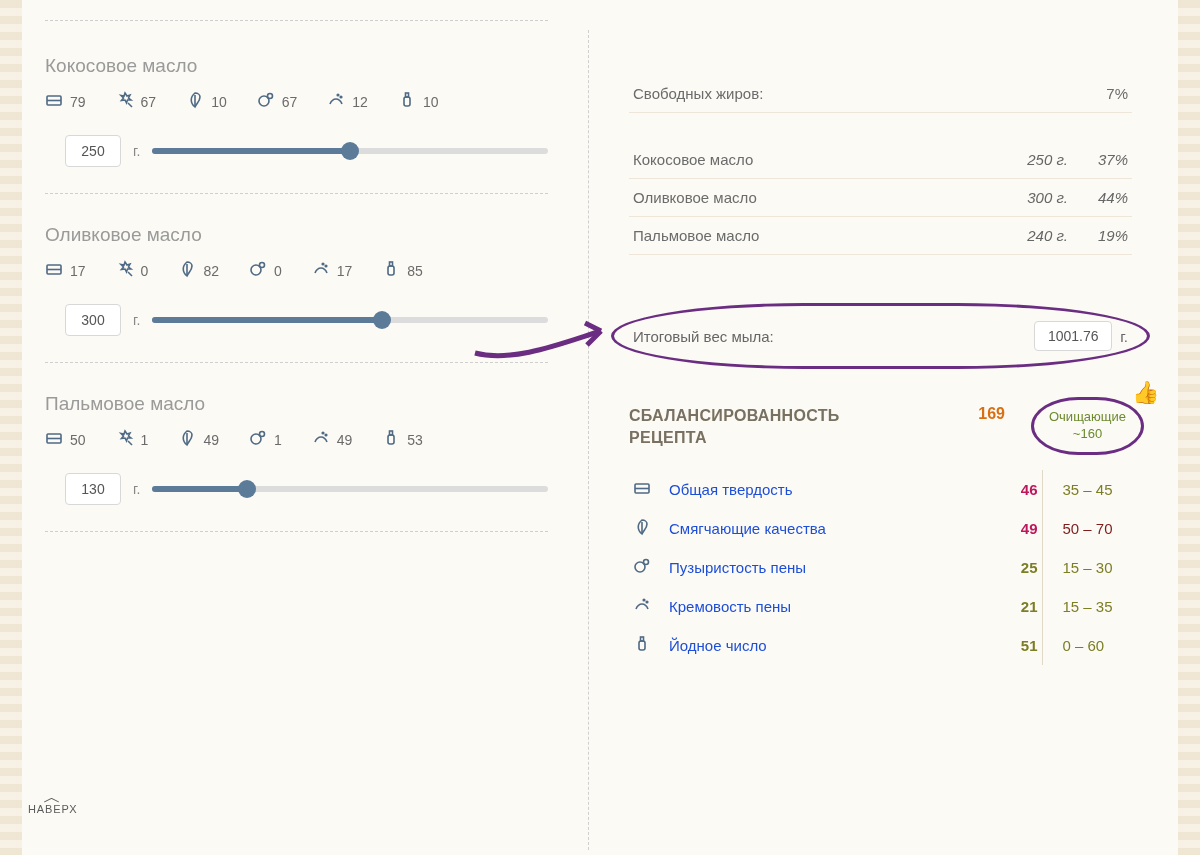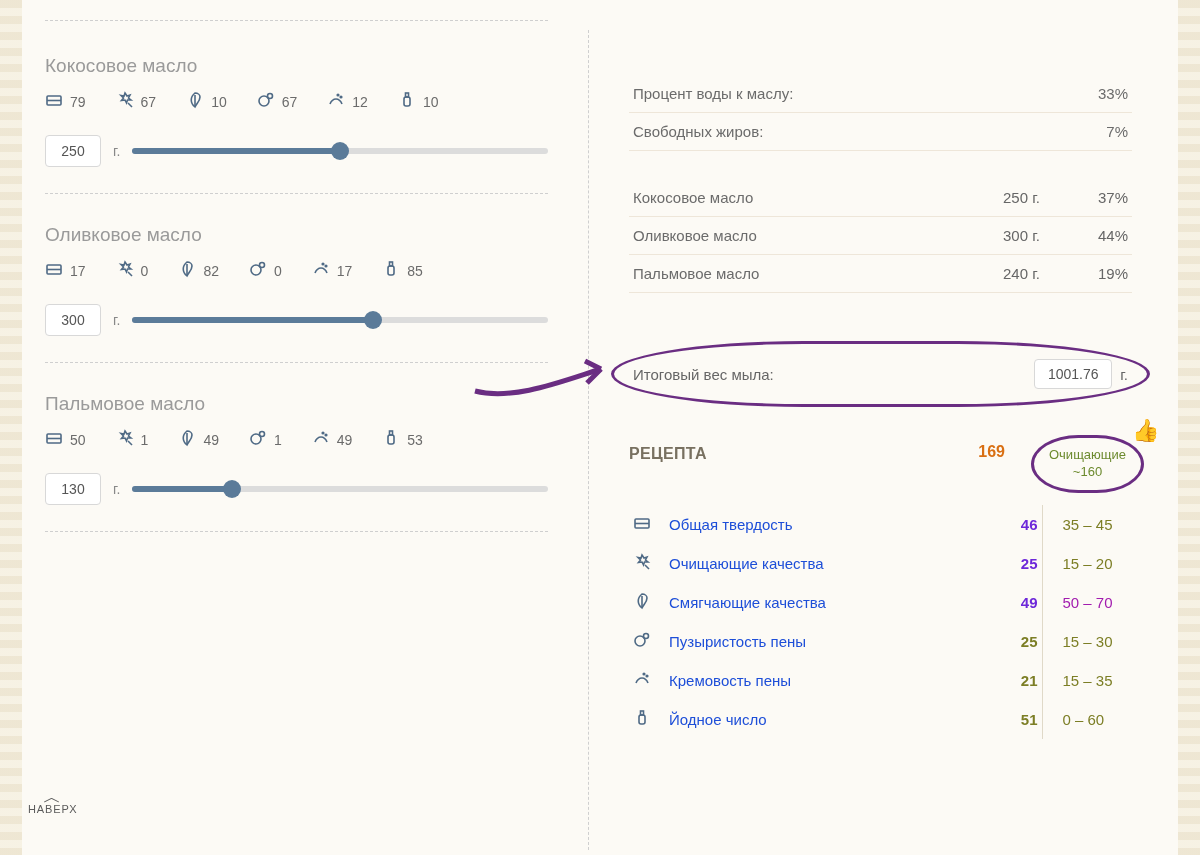--- a/index.html
+++ b/index.html
@@ -30,21 +30,21 @@
   height: 820px;
 }
 
 .oil-block { padding: 20px 0 26px; }
 .oil-title { font-size: 19px; color: #9a9a9a; margin-bottom: 14px; font-weight: 400; }
 .stats-row { display: flex; gap: 30px; margin-bottom: 22px; align-items: center; }
 .stat { display: flex; align-items: center; gap: 7px; color: #4f6a85; }
 .stat .val { font-size: 14px; color: #6b6b6b; }
 .stat svg { width: 18px; height: 18px; fill: none; stroke: #4f6a85; stroke-width: 1.6; }
 
-.slider-row { display: flex; align-items: center; gap: 12px; }
+.slider-row { display: flex; align-items: center; gap: 12px; margin-left: 20px; }
 .gram-input {
   width: 56px; height: 32px; border: 1px solid #d8d8d8; border-radius: 4px;
   text-align: center; font-size: 14px; color: #555; background: #fff;
 }
 .gram-label { font-size: 14px; color: #888; }
 .slider {
   flex: 1; height: 6px; border-radius: 3px; position: relative;
   background: linear-gradient(to right, #dcdcdc var(--track1,0%), #dcdcdc 100%);
   cursor: pointer;
 }
@@ -59,21 +59,21 @@
 }
 
 
 .kv-row {
   display: flex; justify-content: space-between; align-items: center;
   padding: 10px 4px; border-bottom: 1px solid #eee6d9;
   font-size: 15px; color: #666;
 }
 .kv-row .k { color: #6b6b6b; }
 .kv-row .v { color: #6b6b6b; }
-.kv-row .v2 { display: flex; gap: 40px; }
+.kv-row .v2 { display: flex; gap: 12px; font-style: italic; }
 .kv-row .v2 span { min-width: 48px; text-align: right; }
 
 .spacer { height: 28px; }
 
 .total-row {
   display: flex; justify-content: space-between; align-items: center;
   padding: 10px 4px;
   font-size: 15px; color: #666;
   position: relative;
 }
@@ -107,24 +107,24 @@
 .thumbs-up {
   position:absolute; top:-26px; right:-28px; font-size:22px; pointer-events:none;
 }
 
 .btable { width:100%; border-collapse:collapse; }
 .btable td { padding:9px 4px; font-size:15px; color:#1d4ed8; vertical-align:middle; }
 .btable td.icon { width:36px; }
 .btable td.icon svg { width:18px; height:18px; fill:none; stroke:#4f6a85; stroke-width:1.6; }
 .btable td.name { }
 .btable td.val { width:70px; text-align:right; font-weight:600; }
-.btable td.val.orange { color:#6d28d9; }
+.btable td.val.orange { color:#be185d; }
 .btable td.val.olive  { color:#7c7e25; }
 .btable td.range { width:90px; border-left:1px solid #e0d9c8; padding-left:20px; color:#7c7e25; }
-.btable td.range.orange { color:#a21caf; }
+.btable td.range.orange { color:#7f1d1d; }
 
 .back-top {
   position:absolute; left:28px; bottom:40px; text-align:center;
   font-size:11px; letter-spacing:.08em; color:#5b5b5b; cursor:pointer;
 }
 .back-top .chev { font-size:18px; line-height:.6; }
 
 
 .ornament {
   position:absolute; top:0; bottom:0; width:22px;
@@ -296,24 +296,20 @@
       </div>
     </div>
     <div class="sep-h"></div>
   </div>
   </div>
 
   <div class="center-divider"></div>
 
   <div class="right-col">
 
-    <div class="kv-row">
-      <span class="k">Процент воды к маслу:</span>
-      <span class="v">33%</span>
-    </div>
     <div class="kv-row">
       <span class="k">Свободных жиров:</span>
       <span class="v">7%</span>
     </div>
 
     <div class="spacer"></div>
 
     <div id="ingredients-host">
     <div class="kv-row">
       <span class="k">Кокосовое масло</span>
@@ -348,48 +344,41 @@
       </span>
       <div class="annot-ellipse-big"></div>
       <svg class="annot-arrow" viewBox="0 0 140 60">
         <path d="M2,40 C40,50 90,30 128,18" stroke="#6a2d82" stroke-width="5" fill="none"></path>
         <path d="M128,18 L112,10 M128,18 L114,32" stroke="#6a2d82" stroke-width="5" fill="none"></path>
       </svg>
     </div>
 
     <div class="balance-header">
       <div>
+        <div class="balance-title">СБАЛАНСИРОВАННОСТЬ</div>
         <div class="balance-title">РЕЦЕПТА</div>
       </div>
       <div class="balance-score">169</div>
       <div class="balance-opt-wrap">
         <div>Очищающие</div>
         <div>~160</div>
         <div class="annot-ellipse-sm"></div>
         <div class="thumbs-up">👍</div>
       </div>
     </div>
 
     <table class="btable">
       <tbody id="balance-host">
     <tr>
       <td class="icon"><svg viewBox="0 0 18 18">
                 <use href="#ic-hardness"></use>
               </svg></td>
       <td class="name">Общая твердость</td>
       <td class="val orange">46</td>
       <td class="range olive">35 – 45</td>
-    </tr>
-    <tr>
-      <td class="icon"><svg viewBox="0 0 18 18">
-                <use href="#ic-cleansing"></use>
-              </svg></td>
-      <td class="name">Очищающие качества</td>
-      <td class="val orange">25</td>
-      <td class="range olive">15 – 20</td>
     </tr>
     <tr>
       <td class="icon"><svg viewBox="0 0 18 18">
                 <use href="#ic-conditioning"></use>
               </svg></td>
       <td class="name">Смягчающие качества</td>
       <td class="val orange">49</td>
       <td class="range orange">50 – 70</td>
     </tr>
     <tr>

